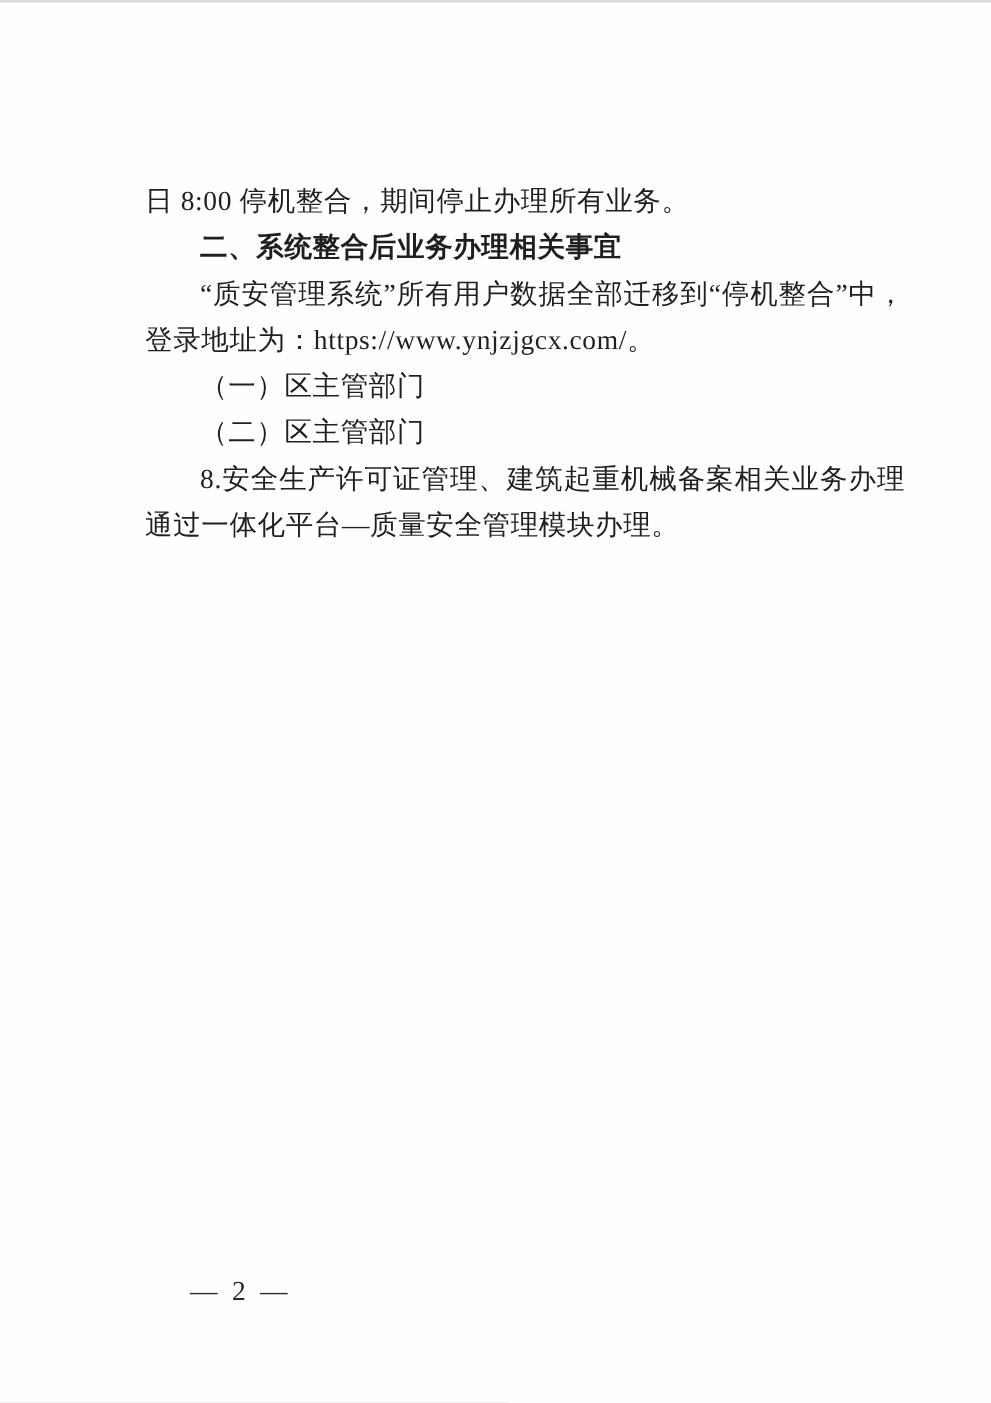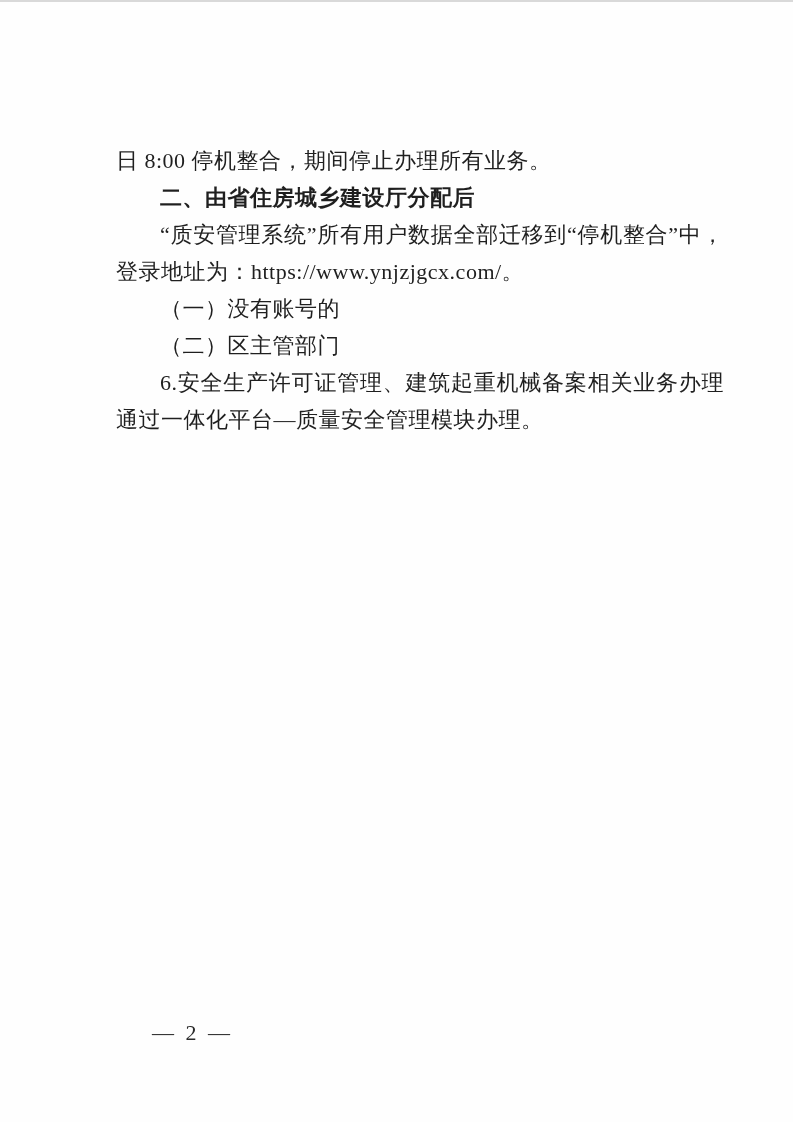--- a/index.html
+++ b/index.html
@@ -61,30 +61,30 @@
 <body>
 
 <div class="page">
   <div class="scan-edge"></div>
 
   <div class="content">
 
     <p>日 8:00 停机整合，期间停止办理所有业务。</p>
 
 
-    <p class="indent heading">二、由省住房城乡建设厅分配后</p>
+    <p class="indent heading">二、系统整合后业务办理相关事宜</p>
 
     <p class="indent"><span>“质安管理系统”所有用户数据全部迁移到“停机整合”中，登录地址为：</span><span>https://www.ynjzjgcx.com/</span><span>。</span></p>
 
-    <p class="indent subheading">（一）没有账号的</p>
+    <p class="indent subheading">（一）区主管部门</p>
 
 
 
 
     <p class="indent subheading">（二）区主管部门</p>
 
-    <p class="indent">6.安全生产许可证管理、建筑起重机械备案相关业务办理通过一体化平台—质量安全管理模块办理。</p>
+    <p class="indent">8.安全生产许可证管理、建筑起重机械备案相关业务办理通过一体化平台—质量安全管理模块办理。</p>
 
 
   </div>
 
   <div class="page-number">— 2 —</div>
 </div>
 
 </body></html>

